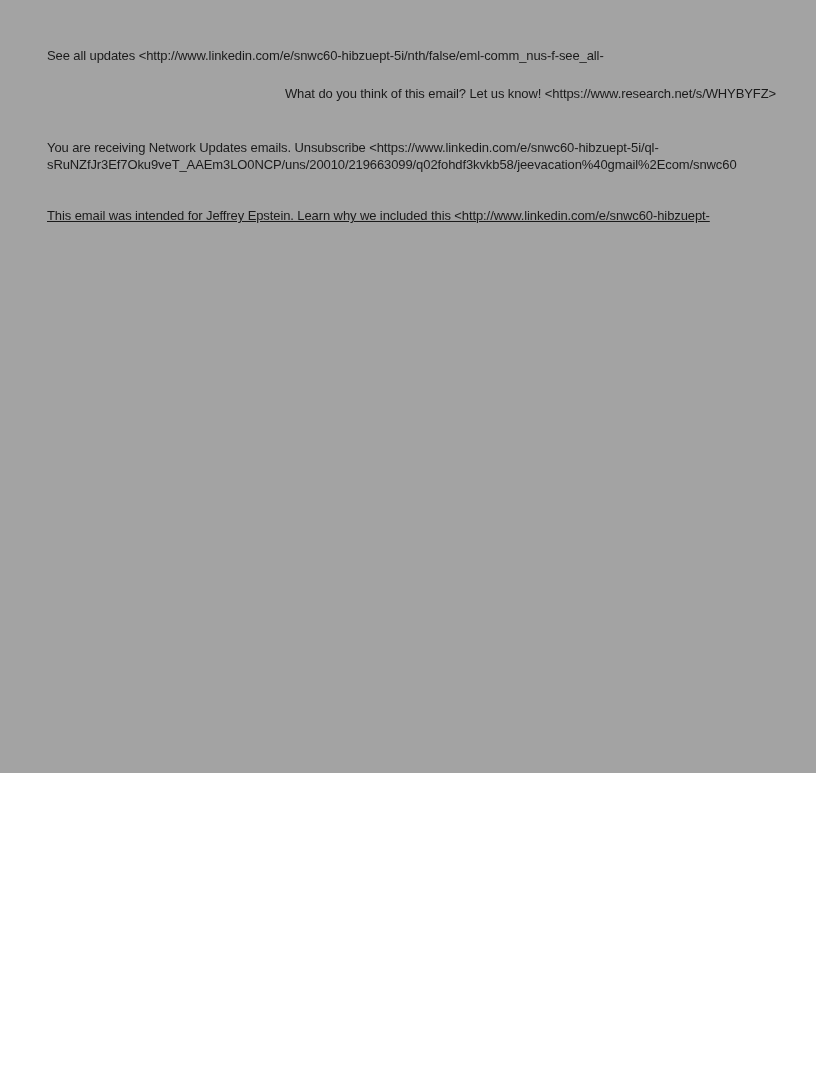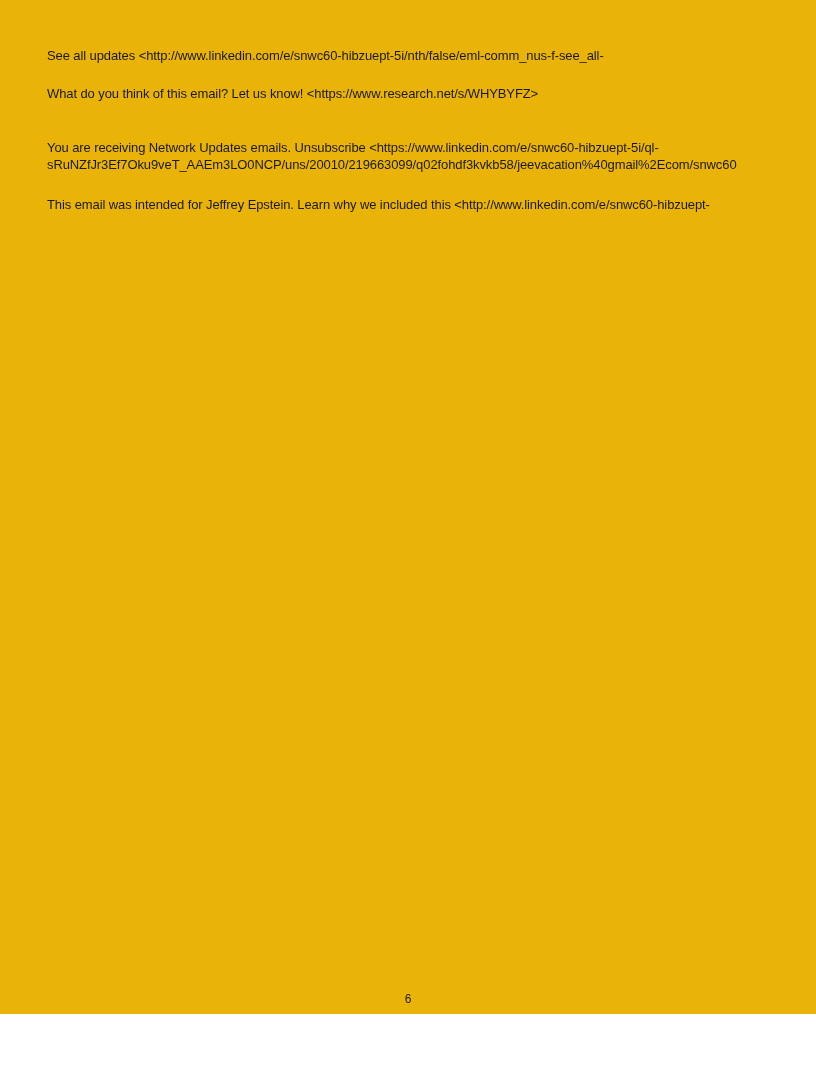--- a/index.html
+++ b/index.html
@@ -3,22 +3,22 @@
 <meta charset="utf-8">
 <style>
   html, body {
     margin: 0;
     padding: 0;
     background: #ffffff;
   }
   .page {
     position: relative;
     width: 816px;
-    height: 1014px;
-    background: #eab308;
+    height: 773px;
+    background: #a3a3a3;
     overflow: hidden;
     font-family: "Liberation Sans", "DejaVu Sans", sans-serif;
     color: #1a1a1a;
   }
   .email-body {
     position: absolute;
     top: 47px;
     left: 47px;
     right: 40px;
     font-size: 13px;
@@ -26,23 +26,23 @@
     letter-spacing: -0.1px;
   }
   .para {
     margin: 0;
     padding: 0;
   }
   .para .line {
     display: block;
     white-space: nowrap;
   }
-  .para-feedback    { margin-top: 21px; }
+  .para-feedback    { margin-top: 21px; text-align: right; }
   .para-unsubscribe { margin-top: 37px; }
-  .para-intended    { margin-top: 23px; }
+  .para-intended    { margin-top: 34px; text-decoration: underline; }
   .page-number {
     position: absolute;
     top: 992px;
     left: 0;
     right: 0;
     text-align: center;
     font-size: 12px;
     line-height: 14px;
     color: #222222;
   }

